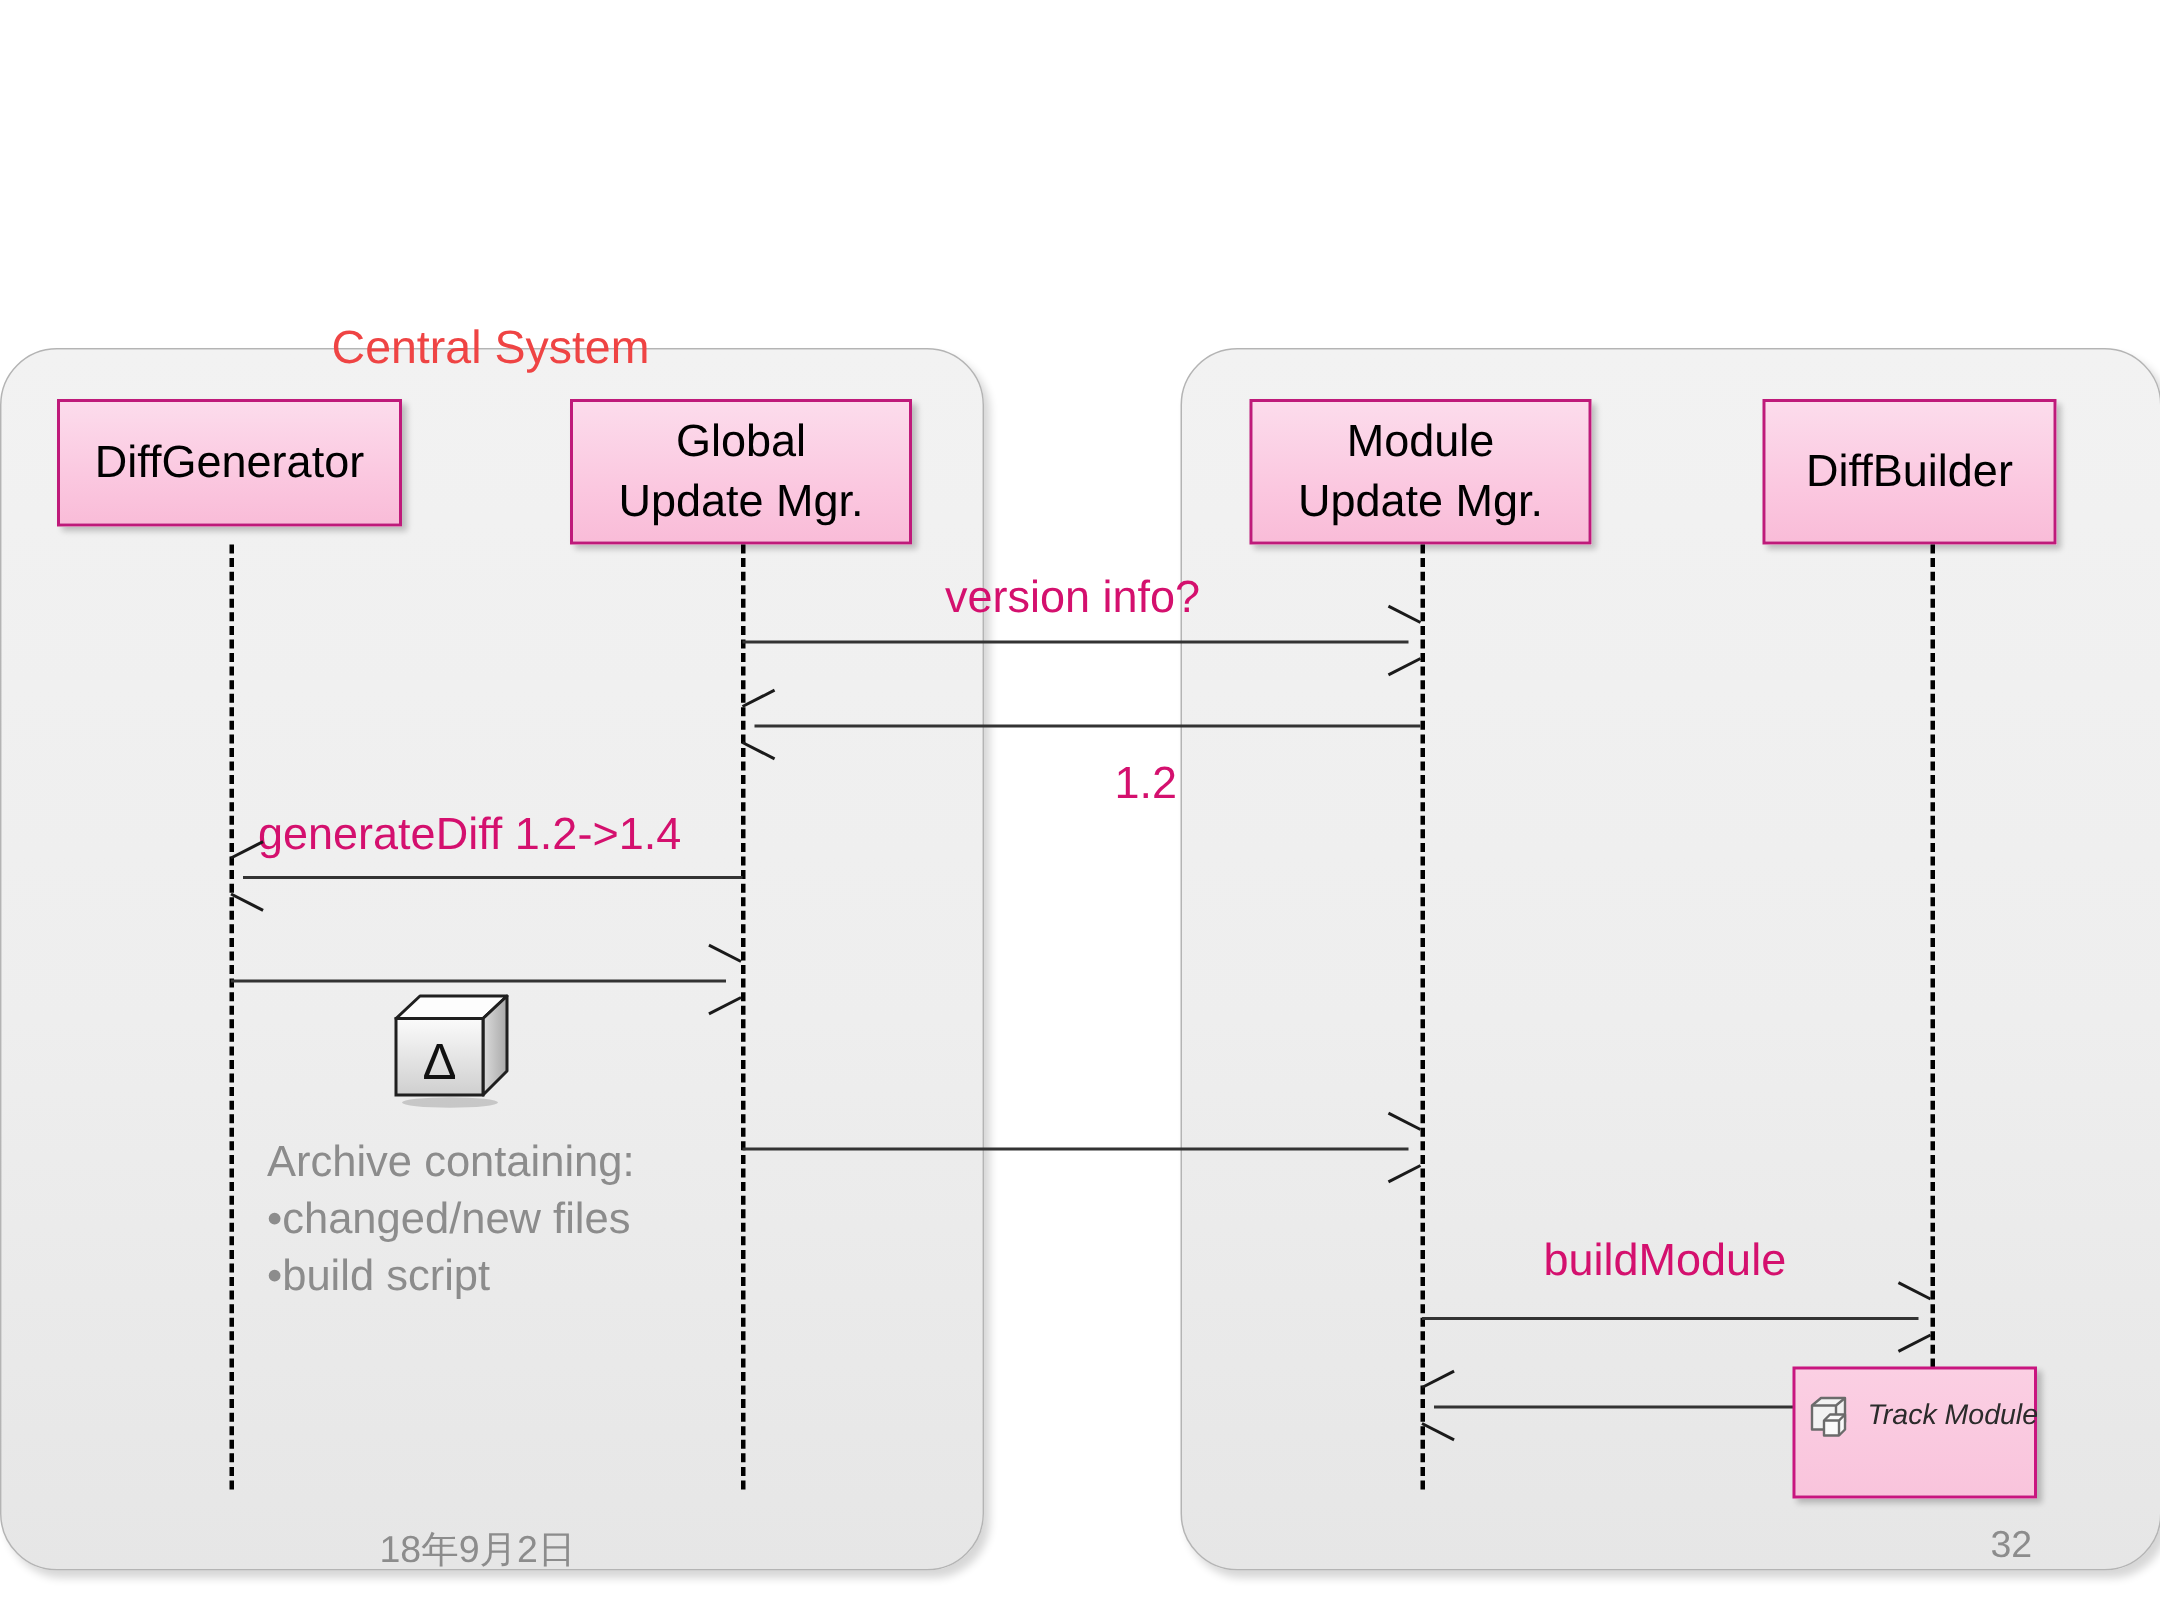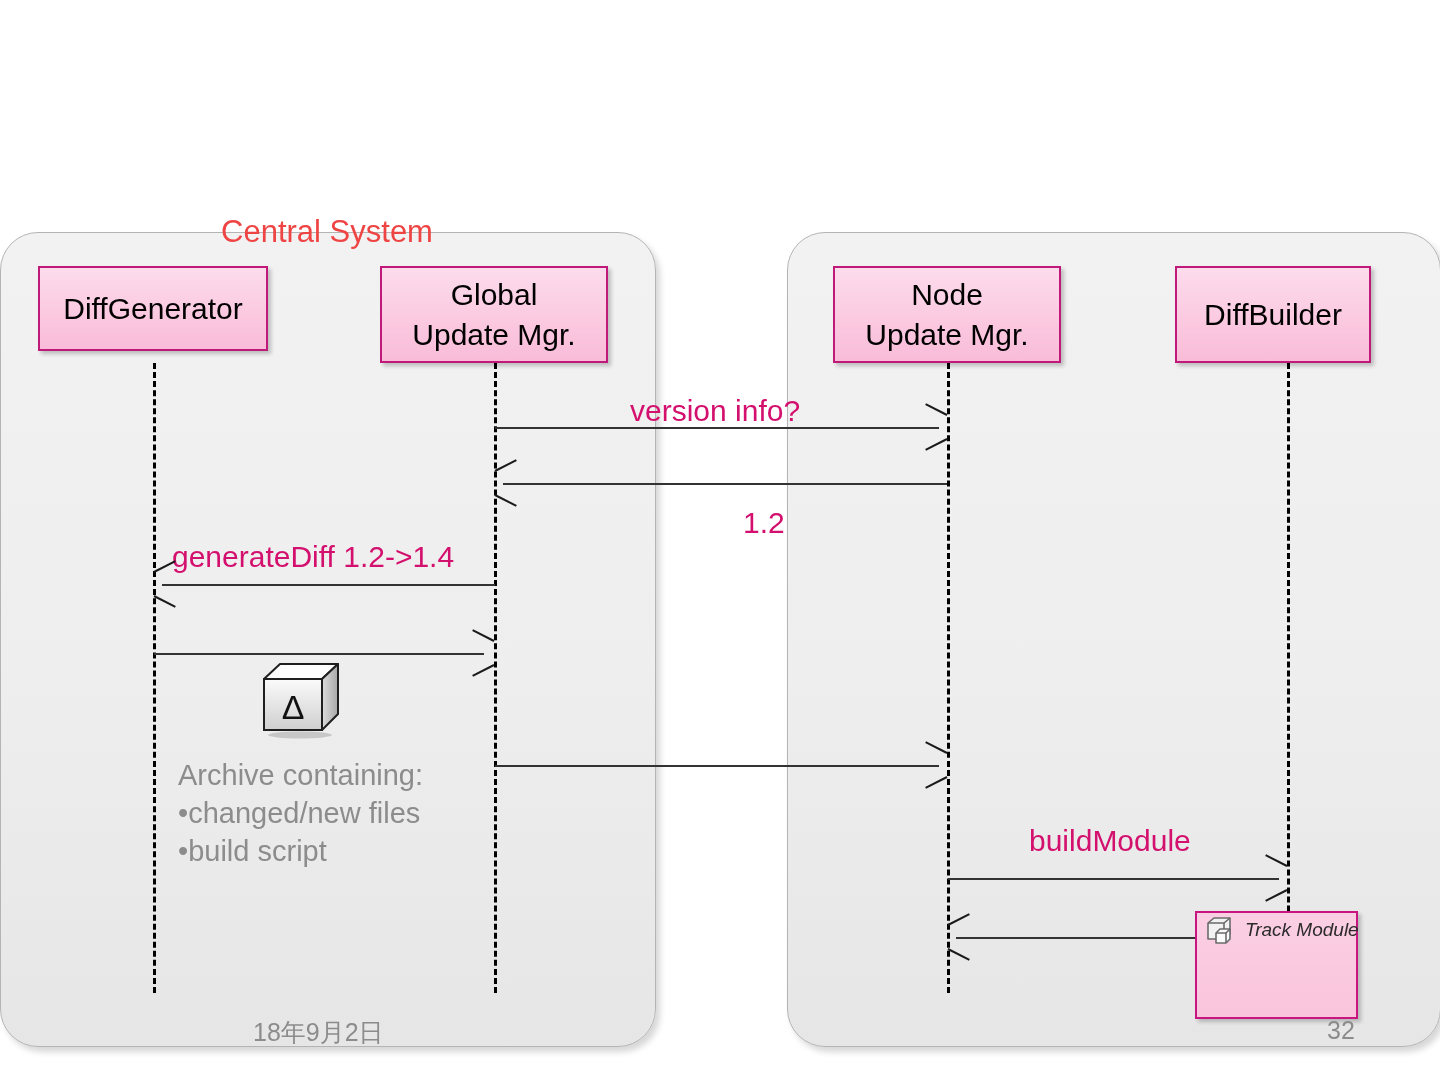--- a/index.html
+++ b/index.html
@@ -141,28 +141,28 @@
     width: 86px;
     height: 78px;
   }
 
   
   #box-trackmodule {
     position: absolute;
     left: 1195px;
     top: 911px;
     width: 163px;
-    height: 108px;
+    height: 88px;
     border: 2.5px solid #c9157f;
     background: linear-gradient(to bottom, #fbcfe3 0%, #f9c4dc 100%);
     box-shadow: 3px 3px 4px rgba(0,0,0,0.22);
     display: flex;
     align-items: flex-start;
     box-sizing: border-box;
-    padding-top: 0;
+    padding-top: 14px;
     padding-left: 6px;
   }
   #trackmodule-icon { width: 34px; height: 34px; flex: 0 0 34px; }
   #trackmodule-label {
     font-size: 19px;
     font-style: italic;
     color: #2b2b2b;
     margin-left: 8px;
     white-space: nowrap;
     line-height: 34px;
@@ -193,34 +193,34 @@
     <span>DiffGenerator</span>
   </div>
   <div id="box-globalmgr" class="lifeline-box">
     <span>
       <span>Global</span><br>
       <span>Update Mgr.</span>
     </span>
   </div>
   <div id="box-localmgr" class="lifeline-box">
     <span>
-      <span>Node</span><br>
+      <span>Module</span><br>
       <span>Update Mgr.</span>
     </span>
   </div>
   <div id="box-diffbuilder" class="lifeline-box">
     <span>DiffBuilder</span>
   </div>
 
   <div id="lifeline-diffgenerator" class="lifeline"></div>
   <div id="lifeline-globalmgr" class="lifeline"></div>
   <div id="lifeline-localmgr" class="lifeline"></div>
   <div id="lifeline-diffbuilder" class="lifeline"></div>
 
-  <div class="msg-label" style="left:630px; top:382px;margin-top:12px;">version info?</div>
+  <div class="msg-label" style="left:630px; top:382px;">version info?</div>
   <div class="msg-line" style="left:495px; top:427px; width:444px;"></div>
   <div class="arrow-v right" style="left:923px; top:414px;"></div>
 
   <div class="msg-line" style="left:503px; top:483px; width:444px;"></div>
   <div class="arrow-v left" style="left:495px; top:470px;"></div>
   <div class="msg-label" style="left:697px; top:506px;margin-left:46px;">1.2</div>
 
   <div class="msg-label" style="left:172px; top:540px;">generateDiff 1.2-&gt;1.4</div>
   <div class="msg-line" style="left:162px; top:584px; width:333px;"></div>
   <div class="arrow-v left" style="left:154px; top:571px;"></div>

